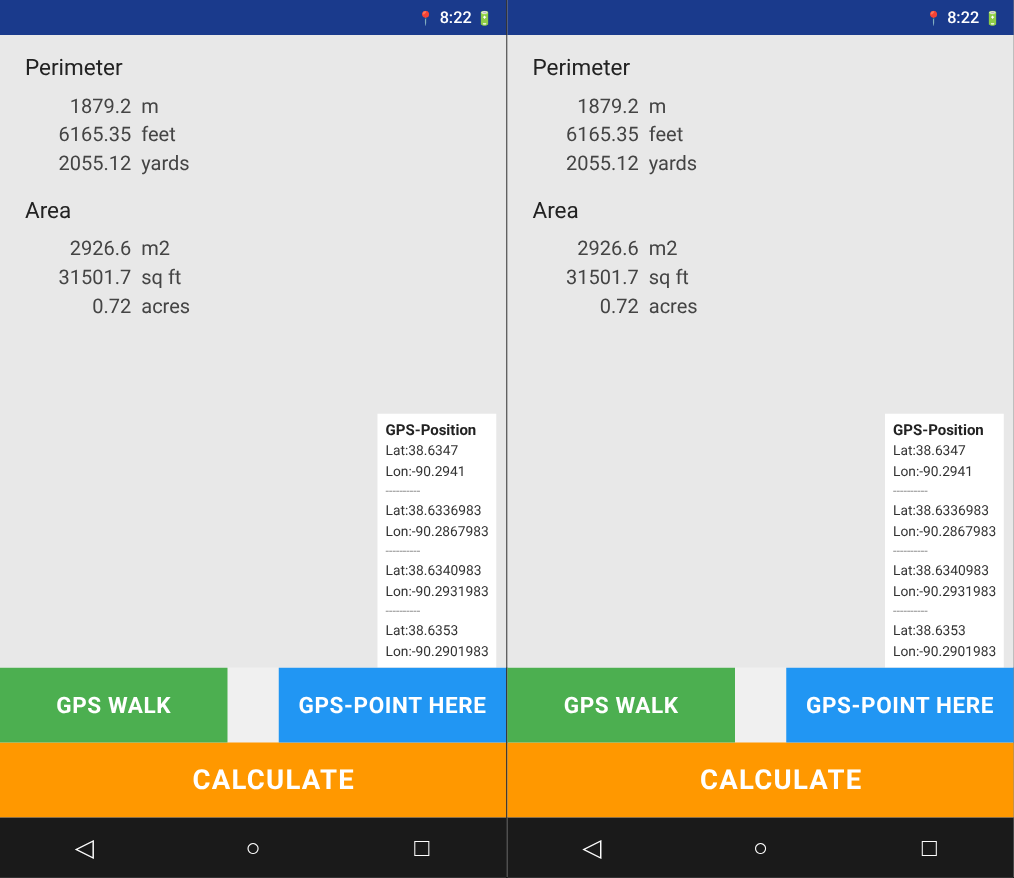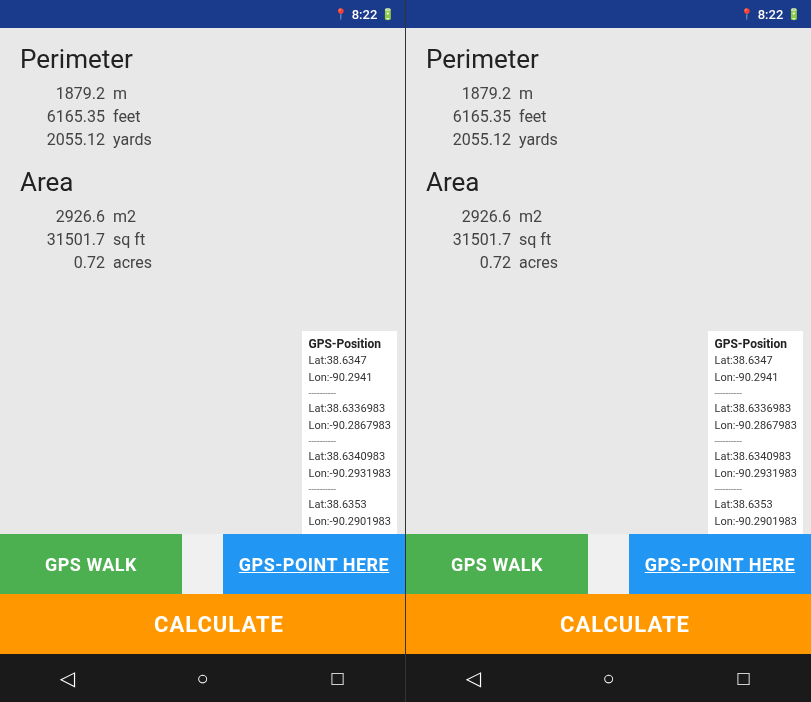--- a/index.html
+++ b/index.html
@@ -41,21 +41,21 @@
     
     .main-content {
       flex: 1;
       background: #e8e8e8;
       padding: 16px 20px;
       overflow: hidden;
       position: relative;
     }
 
     .section-title {
-      font-size: 26px;
+      font-size: 18px;
       font-weight: 400;
       color: #222;
       margin-bottom: 8px;
     }
 
     .measurement-row {
       display: flex;
       align-items: center;
       padding: 2px 0;
       margin-left: 10px;
@@ -124,21 +124,20 @@
       flex: 1;
       background: #2196f3;
       color: white;
       font-size: 18px;
       font-weight: bold;
       display: flex;
       align-items: center;
       justify-content: center;
       cursor: pointer;
       letter-spacing: 0.5px;
-      text-decoration: underline;
     }
 
     .btn-calculate {
       height: 60px;
       background: #ff9800;
       color: white;
       font-size: 22px;
       font-weight: bold;
       display: flex;
       align-items: center;

